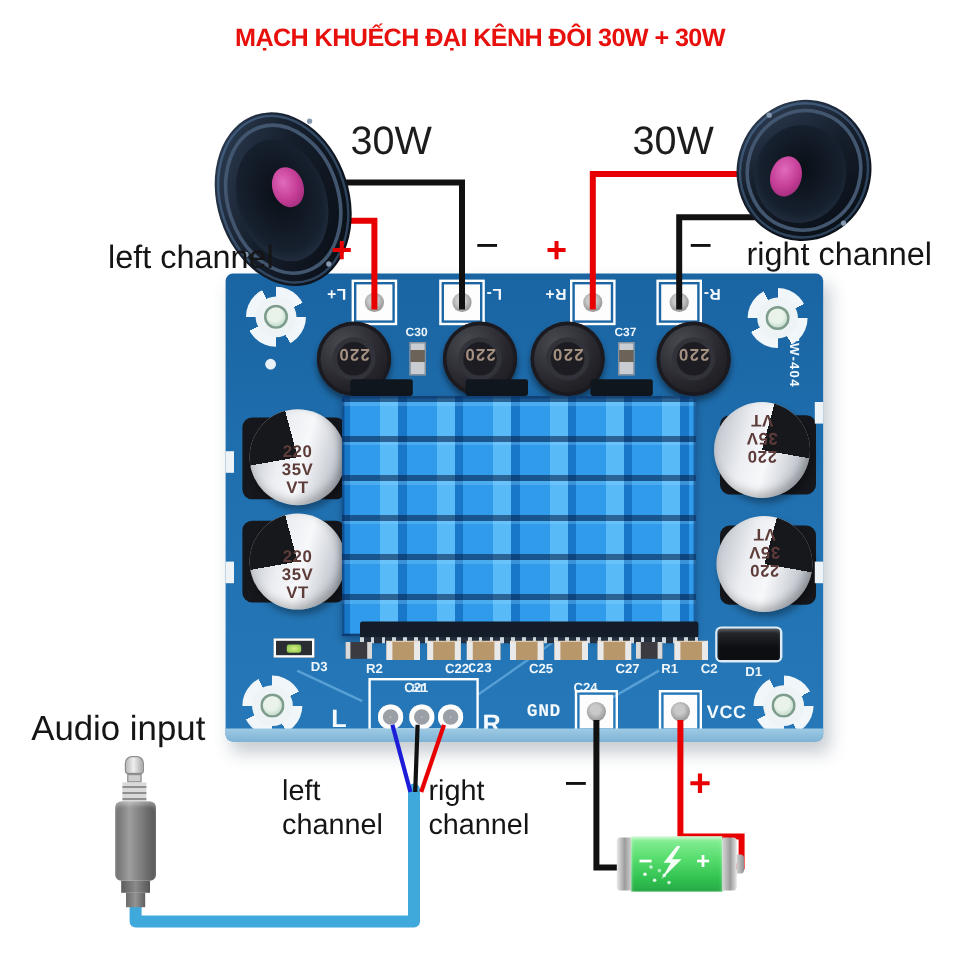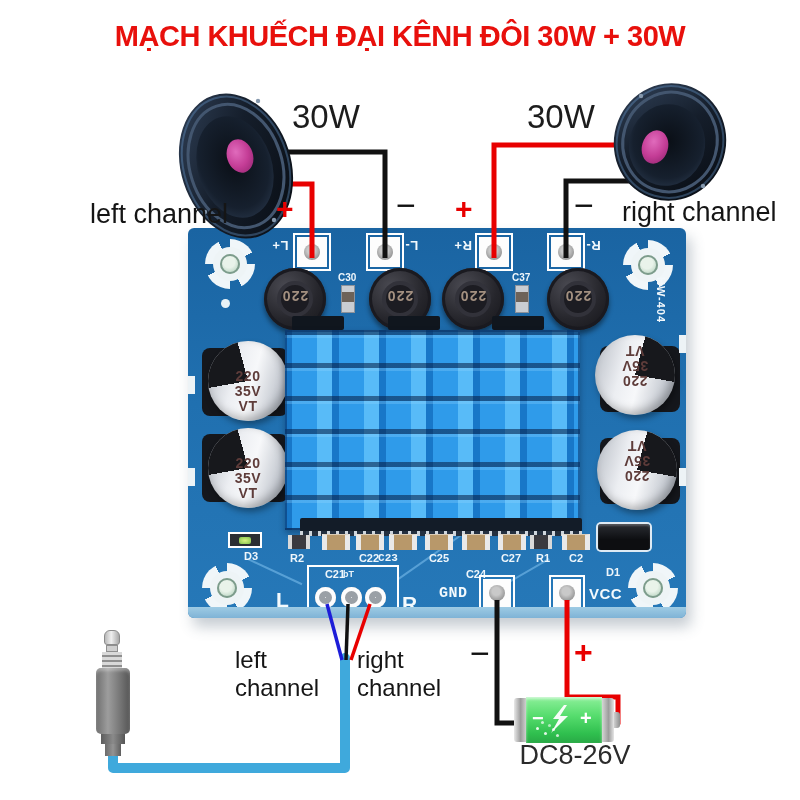--- a/index.html
+++ b/index.html
@@ -2,21 +2,21 @@
 <html><head>
 <meta charset="utf-8">
 <style>
   html,body{margin:0;padding:0;background:#ffffff;}
   #scene{position:relative;width:800px;height:800px;background:#ffffff;overflow:hidden;
          font-family:"Liberation Sans","DejaVu Sans",sans-serif;color:#1b1b1b;}
   .abs{position:absolute;}
   .txt{position:absolute;white-space:nowrap;}
 
   
-  #title{left:0;right:0;top:20px;text-align:center;font-size:29px;font-weight:bold;letter-spacing:-0.5px;}
+  #title{left:0;right:0;top:20px;text-align:center;font-size:21px;font-weight:bold;letter-spacing:-0.5px;}
 
   
   .pow{font-size:33px;color:#1c1c1c;}
   .chan{font-size:27px;color:#151515;}
   .sign-plus{font-size:30px;font-weight:600;color:#e80000;}
   .sign-minus{font-size:34px;color:#111;}
   .chan2{font-size:24px;color:#151515;line-height:28px;white-space:pre-line;}
 
   
   #board{left:188px;top:228px;width:498px;height:390px;border-radius:6px;
@@ -77,21 +77,21 @@
   .chip{position:absolute;background:#10161e;border-radius:2px;}
   .smd-s{position:absolute;background:#c9cdd2;border:1px solid #8d929a;box-sizing:border-box;}
   .icstrip{position:absolute;left:112px;top:290px;width:282px;height:14px;background:#131c28;border-radius:2px;}
   .icpins{position:absolute;left:112px;top:303px;width:282px;height:5px;
      background:repeating-linear-gradient(90deg,#cfd6dd 0 3px,#243040 3px 9px);}
 
   
   .smd{position:absolute;height:16px;background:#b8986a;border-left:5px solid #e9e9e9;border-right:5px solid #e9e9e9;
        box-sizing:border-box;border-top:1px solid rgba(255,255,255,.5);}
   .smd-dark{position:absolute;height:14px;background:#3a3a40;border-left:4px solid #d9d9d9;border-right:4px solid #d9d9d9;box-sizing:border-box;}
-  .lbl{position:absolute;width:44px;text-align:center;font-size:11px;font-weight:bold;color:#eef6fb;}
+  .lbl{position:absolute;width:44px;text-align:right;font-size:11px;font-weight:bold;color:#eef6fb;}
   .led{position:absolute;width:34px;height:16px;border:2px solid #fff;box-sizing:border-box;background:#2a2e33;}
   .led i{position:absolute;left:9px;top:3px;width:12px;height:7px;background:radial-gradient(#d8f080,#7ec24a);border-radius:2px;}
   .diode{position:absolute;width:52px;height:26px;background:linear-gradient(180deg,#2a2d33,#0d0e11 60%);
          border-radius:3px;box-shadow:0 0 0 2px rgba(255,255,255,.85),inset 0 2px 2px rgba(255,255,255,.2);}
 
   
   .conn{position:absolute;left:119px;top:337px;width:92px;height:44px;border:2px solid #fff;box-sizing:border-box;}
   .conn:after{content:"";position:absolute;left:-2px;right:-2px;bottom:-7px;height:3px;background:#fff;}
   .hole3{position:absolute;width:21px;height:21px;border-radius:50%;background:#f4f4f4;
          box-shadow:inset 0 0 0 4px #fdfdfd,inset 0 0 0 10px #9aa0a6;}
@@ -276,21 +276,21 @@
     <div class="lbl" style="left:41px;top:322px;">D3</div>
     <div class="lbl" style="left:87px;top:324px;">R2</div>
     <div class="lbl" style="left:125px;top:324px;margin-top:16px;">C21</div>
     <div class="lbl" style="left:159px;top:324px;">C22</div>
     <div class="lbl" style="left:178px;top:324px;font-family:Liberation Mono, monospace;">C23</div>
     <div class="lbl" style="left:229px;top:324px;">C25</div>
     <div class="lbl" style="left:266px;top:340px;">C24</div>
     <div class="lbl" style="left:301px;top:324px;">C27</div>
     <div class="lbl" style="left:333px;top:324px;">R1</div>
     <div class="lbl" style="left:366px;top:324px;">C2</div>
-    <div class="lbl" style="left:403px;top:338px;">D1</div>
+    <div class="lbl" style="left:403px;top:326px;">D1</div>
 
     <div class="conn"></div>
     <div class="hole3" style="left:127px;top:359px;"></div>
     <div class="hole3" style="left:153px;top:359px;"></div>
     <div class="hole3" style="left:177px;top:359px;"></div>
     <div class="tag" style="left:155px;top:341px;">bT</div>
     <div class="lr" style="left:88px;top:360px;">L</div>
     <div class="lr" style="left:214px;top:364px;">R</div>
 
     <div class="ptxt" style="left:251px;top:357px;font-family:Liberation Mono, monospace;">GND</div>
@@ -369,20 +369,21 @@
 
   <div class="txt pow layer3" style="left:292px;top:98px;">30W</div>
   <div class="txt pow layer3" style="left:527px;top:98px;">30W</div>
   <div class="txt chan layer3" style="left:90px;top:199px;">left channel</div>
   <div class="txt chan layer3" style="left:622px;top:197px;">right channel</div>
   <div class="txt sign-plus layer3" style="left:276px;top:192px;">+</div>
   <div class="txt sign-minus layer3" style="left:396px;top:186px;">−</div>
   <div class="txt sign-plus layer3" style="left:455px;top:192px;">+</div>
   <div class="txt sign-minus layer3" style="left:574px;top:186px;">−</div>
 
+  <div class="txt layer3" style="left:26px;top:592px;font-size:29px;color:#151515;">Audio input</div>
   <div class="txt chan2 layer3" style="left:235px;top:646px;">left
 channel</div>
   <div class="txt chan2 layer3" style="left:357px;top:646px;">right
 channel</div>
 
   <div class="txt sign-minus layer3" style="left:470px;top:634px;">−</div>
   <div class="txt sign-plus layer3" style="left:574px;top:634px;font-size:32px;">+</div>
 
   <div class="jack abs layer3" style="left:96px;top:630px;width:36px;height:128px;">
     <div class="j-tip"></div>
@@ -398,15 +399,14 @@
     <div class="b-body"></div>
     <div class="b-capR"></div>
     <div class="b-nub"></div>
     <div class="b-sign" style="left:18px;top:10px;">−</div>
     <div class="b-sign" style="left:66px;top:10px;">+</div>
     <svg width="22" height="30" style="position:absolute;left:36px;top:8px;">
       <polygon points="14,0 3,14 9,14 1,28 18,11 10,11 17,0" fill="rgba(255,255,255,.95)"></polygon>
     </svg>
     <div class="spark"></div>
   </div>
-  <div id="dcv" class="txt layer3">DC8-26V</div>
 
 </div>
 
 </body></html>

